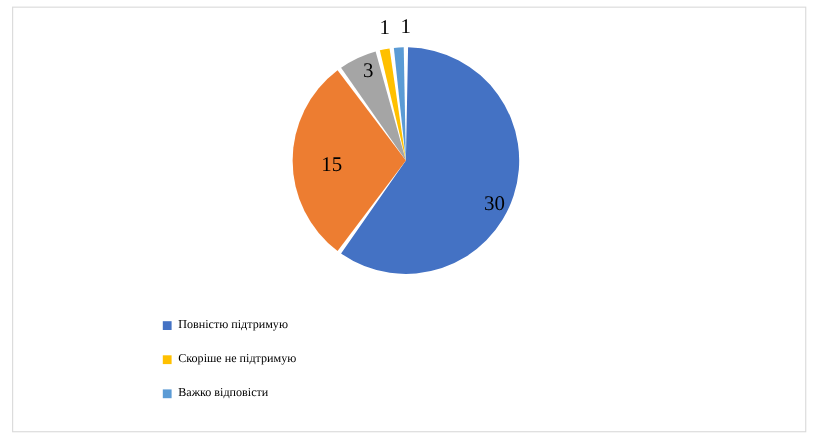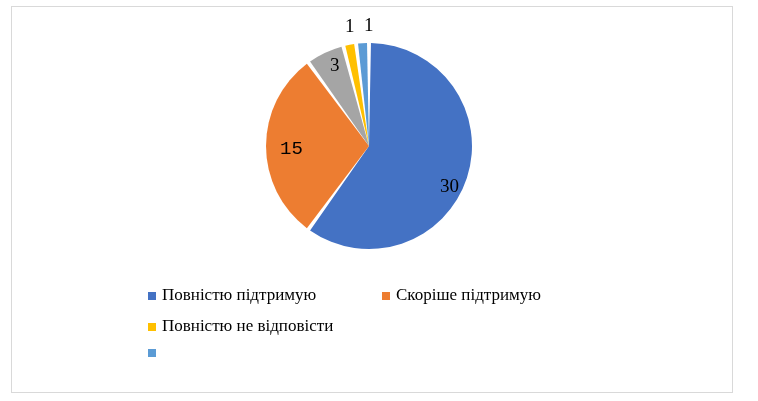--- a/index.html
+++ b/index.html
@@ -68,21 +68,21 @@
   .legend-marker {
     width: 8px;
     height: 8px;
     flex: 0 0 8px;
     margin-right: 6px;
     position: relative;
     top: 1px;
   }
   .legend-label {
     font-family: "Liberation Serif", "DejaVu Serif", serif;
-    font-size: 17px;
+    font-size: 11px;
     color: #000000;
     line-height: 18px;
   }
 </style>
 </head>
 <body>
 
 <div id="chart-frame"></div>
 
 <div id="plot-area">
@@ -92,45 +92,42 @@
         <path d="M 114 116 L 115.98 13.02 A 103 103 0 1 1 55.07 200.48 Z" fill="#4472C4"></path>
         <path d="M 114 116 L 51.87 198.15 A 103 103 0 0 1 51.87 33.85 Z" fill="#ED7D31"></path>
         <path d="M 114 116 L 55.07 31.52 A 103 103 0 0 1 86.47 16.75 Z" fill="#A5A5A5"></path>
         <path d="M 114 116 L 90.30 15.76 A 103 103 0 0 1 99.13 14.08 Z" fill="#FFC000"></path>
         <path d="M 114 116 L 103.05 13.58 A 103 103 0 0 1 112.02 13.02 Z" fill="#5B9BD5"></path>
       </g>
   </svg>
 
   <div class="data-label" style="left:440px; top:176px;">30</div>
 
-  <div class="data-label" style="left:280px; top:140px;font-family:Liberation Mono, monospace;">15</div>
+  <div class="data-label" style="left:292px; top:140px;">15</div>
 
   <div class="data-label" style="left:330px; top:55px;">3</div>
 
   <div class="data-label" style="left:345px; top:16px;">1</div>
 
   <div class="data-label" style="left:364px; top:15px;">1</div>
 
   <div id="legend">
       <div class="legend-row">
         <div class="legend-item col1">
           <span class="legend-marker" style="background: rgb(68, 114, 196);"></span>
           <span class="legend-label">Повністю підтримую</span>
         </div>
-        <div class="legend-item">
-          <span class="legend-marker" style="background: rgb(237, 125, 49);"></span>
-          <span class="legend-label">Скоріше підтримую</span>
-        </div>
       </div>
       <div class="legend-row">
         <div class="legend-item">
           <span class="legend-marker" style="background: rgb(255, 192, 0);"></span>
-          <span class="legend-label">Повністю не відповісти</span>
+          <span class="legend-label">Скоріше не підтримую</span>
         </div>
       </div>
       <div class="legend-row">
         <div class="legend-item col1">
           <span class="legend-marker" style="background: rgb(91, 155, 213);"></span>
+          <span class="legend-label">Важко відповісти</span>
         </div>
       </div>
     </div>
 
 </div>
 
 </body></html>

